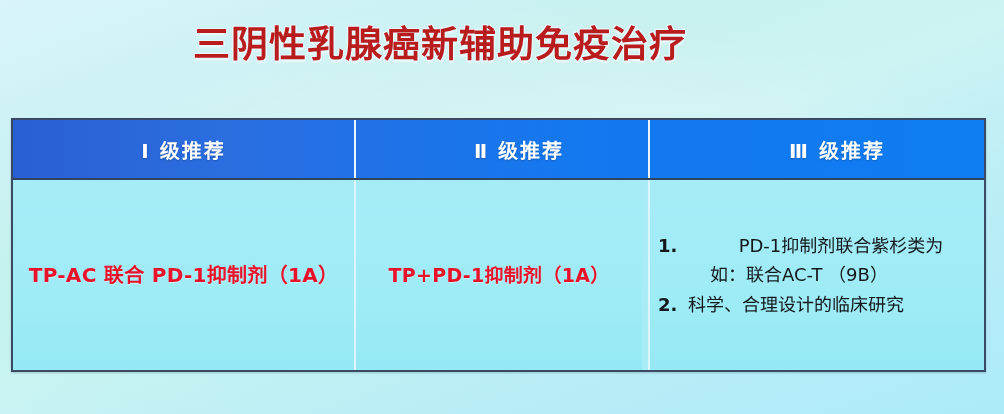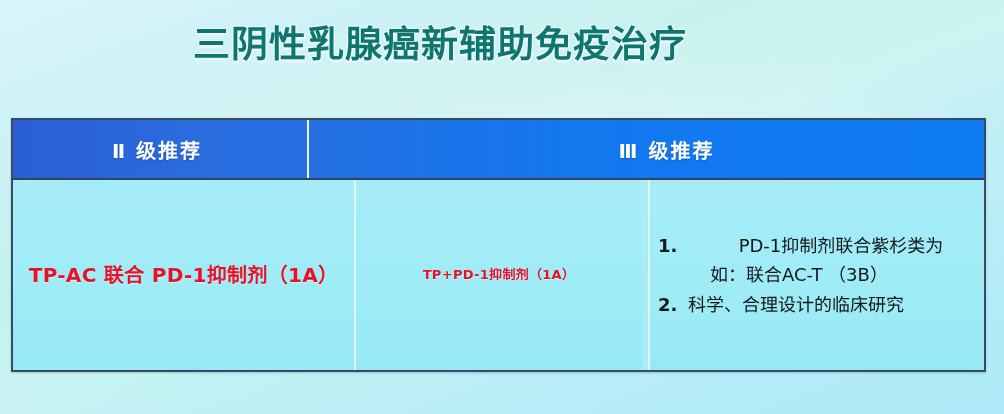--- a/index.html
+++ b/index.html
@@ -36,21 +36,21 @@
   
   .slide-title {
     position: absolute;
     top: 14px;
     left: 0;
     width: 880px;
     text-align: center;
     font-size: 37px;
     font-weight: 700;
     letter-spacing: 1px;
-    color: #0f766e;
+    color: #b91c1c;
     text-shadow:
        1px  0   0 #eaf9ff,
       -1px  0   0 #eaf9ff,
        0    1px 0 #eaf9ff,
        0   -1px 0 #eaf9ff,
        1px  1px 0 #eaf9ff,
       -1px -1px 0 #eaf9ff,
        0   2px 3px rgba(255,255,255,0.85);
     white-space: nowrap;
   }
@@ -118,21 +118,21 @@
 
   .drug-text {
     color: #e8112a;
     font-size: 20px;
     font-weight: 700;
     letter-spacing: 0.3px;
     line-height: 1.3;
     white-space: nowrap;
     text-shadow: 0 1px 1px rgba(255,255,255,0.5);
   }
-  .drug-text.smaller { font-size: 13px; }
+  .drug-text.smaller { font-size: 19px; }
 
   
   .rec-list {
     list-style: none;
     margin: 0;
     padding: 4px 6px 4px 8px;
     width: 100%;
     color: #14181c;
     font-size: 18px;
     line-height: 1.62;
@@ -158,20 +158,21 @@
 </head>
 <body>
 
 <div class="bg-glow"></div>
 
 <div class="slide-title">三阴性乳腺癌新辅助免疫治疗</div>
 
 <div class="rec-table">
 
   <div class="table-head">
+    <div class="th col-1">Ⅰ 级推荐</div>
     <div class="th col-2">Ⅱ 级推荐</div>
     <div class="th col-3">Ⅲ 级推荐</div>
   </div>
 
   <div class="table-body">
 
     <div class="td col-1 cell-center">
       <span class="drug-text">TP-AC 联合 PD-1抑制剂（1A）</span>
     </div>
 
@@ -179,21 +180,21 @@
       <span class="drug-text smaller">TP+PD-1抑制剂（1A）</span>
     </div>
 
     <div class="td col-3">
       <ul class="rec-list">
 
         <li>
           <span class="li-marker">1.</span>
           <span class="li-body">
             <span class="li-line item1-first">PD-1抑制剂联合紫杉类为</span>
-            <span class="li-line indented">如：联合AC-T （3B）</span>
+            <span class="li-line indented">如：联合AC-T （9B）</span>
           </span>
         </li>
 
         <li>
           <span class="li-marker">2.</span>
           <span class="li-body">
             <span class="li-line">科学、合理设计的临床研究</span>
           </span>
         </li>
 

